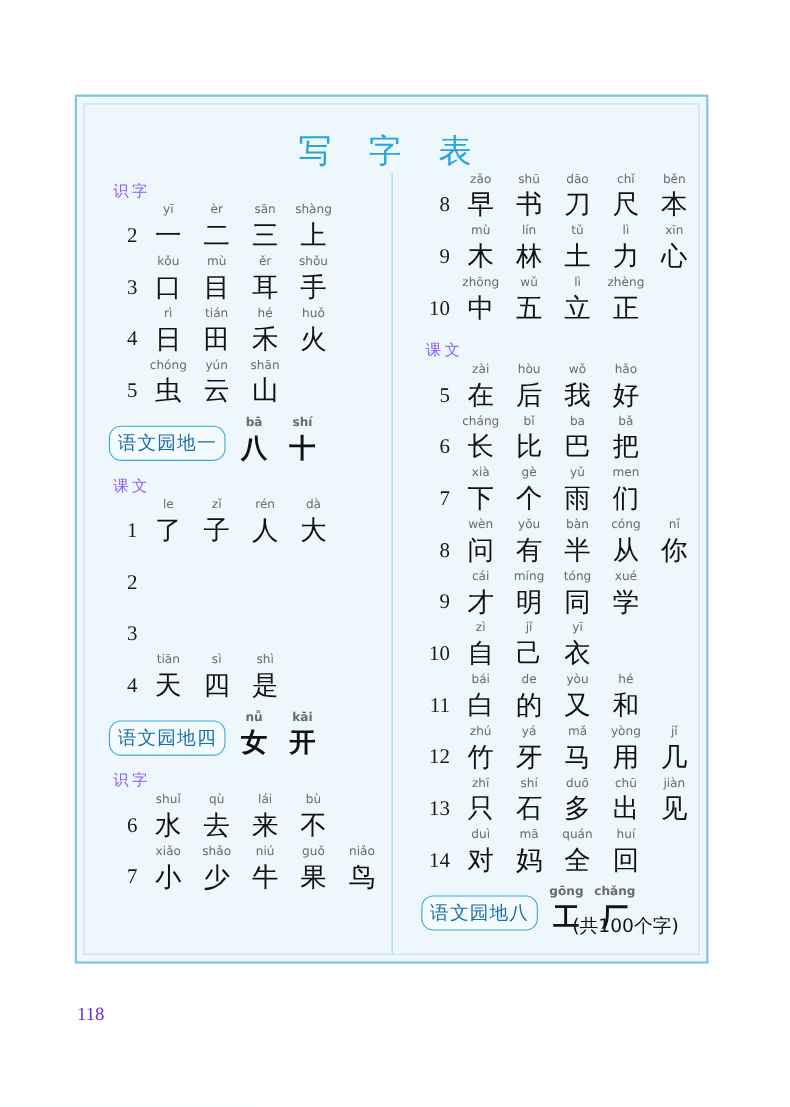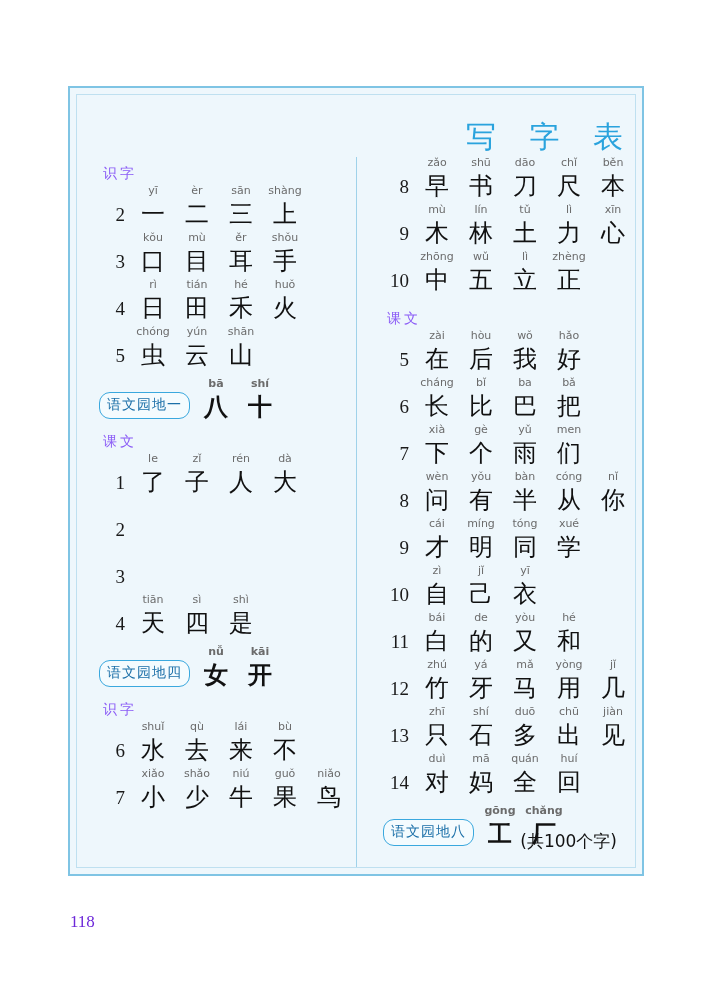--- a/index.html
+++ b/index.html
@@ -37,21 +37,21 @@
   #panel-inner {
     width: 100%;
     height: 100%;
     border: 1px solid #bfe0f0;
     box-sizing: border-box;
     position: relative;
   }
 
   
   #title {
-    text-align: right;
+    text-align: center;
     color: #2aa3dd;
     font-size: 30px;
     letter-spacing: 12px;
     padding-top: 22px;
     font-family: "DejaVu Sans", sans-serif;
     font-weight: normal;
   }
 
   
   .columns {
@@ -133,21 +133,21 @@
   .badge-row {
     display: flex;
     align-items: flex-end;
     height: 50px;
     margin-top: 2px;
   }
   .badge {
     border: 1px solid #3aa8de;
     border-radius: 11px;
     color: #1b6fa8;
-    font-size: 14px;
+    font-size: 17px;
     font-family: "DejaVu Sans", sans-serif;
     padding: 3px 7px 4px 7px;
     background: #f4fbfe;
     white-space: nowrap;
     margin-bottom: 6px;
     margin-right: 4px;
     letter-spacing: 1px;
   }
   .badge-row .chars { margin-left: 0; font-weight: bold; }
 

